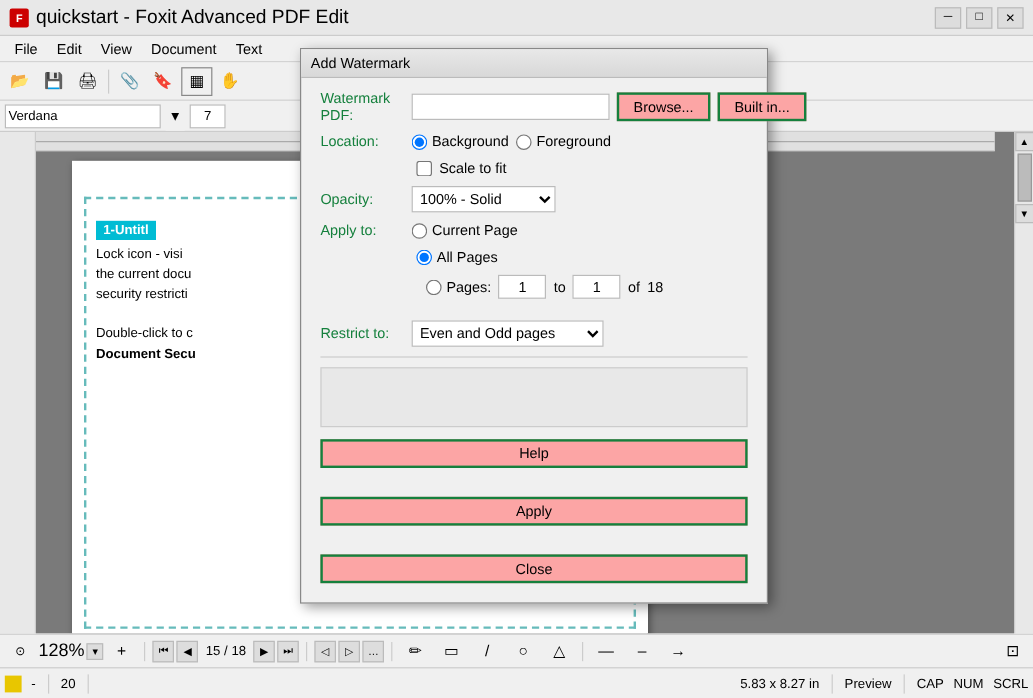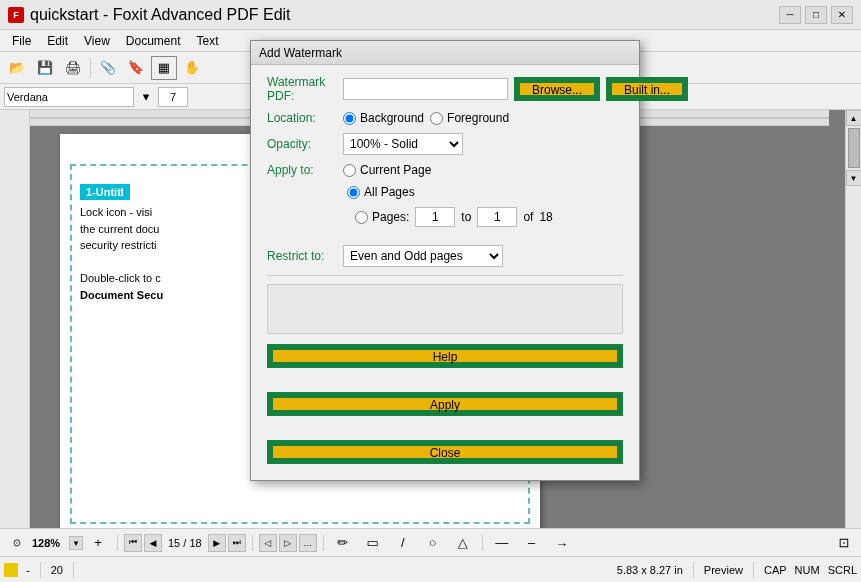--- a/index.html
+++ b/index.html
@@ -266,23 +266,22 @@
       height: 16px;
       background: #ccc;
       margin: 0 2px;
     }
     .zoom-box {
       display: flex;
       align-items: center;
       gap: 2px;
     }
     .zoom-val {
-      font-size: 11px;
+      font-size: 15px;
       min-width: 35px;
-      font-weight: bold;
     }
     .zoom-btn {
       width: 14px;
       height: 14px;
       background: #ddd;
       border: 1px solid #bbb;
       display: flex;
       align-items: center;
       justify-content: center;
       font-size: 9px;
@@ -364,22 +363,22 @@
       flex: 1;
       height: 22px;
       border: 1px solid #bbb;
       padding: 0 4px;
       font-size: 12px;
       background: white;
     }
     .dialog-btn {
       height: 24px;
       padding: 0 12px;
-      background: #eab308;
-      border: 6px solid #15803d;
+      background: #fca5a5;
+      border: 2px solid #15803d;
       font-size: 12px;
       cursor: pointer;
       white-space: nowrap;
     }
     .radio-group {
       display: flex;
       align-items: center;
       gap: 4px;
     }
     .dialog-select {
@@ -586,20 +585,24 @@
           <div class="radio-group">
             <input type="radio" name="location" checked="" style="">
             <label>Background</label>
           </div>
           <div class="radio-group">
             <input type="radio" name="location" style="">
             <label>Foreground</label>
           </div>
         </div>
 
+        <div class="dialog-row" style="padding-left:80px;">
+          <input type="checkbox" style="">
+          <label>Scale to fit</label>
+        </div>
 
         <div class="dialog-row">
           <span class="dialog-label">Opacity:</span>
           <select class="dialog-select">
             <option>100% - Solid</option>
             <option>75%</option>
             <option>50%</option>
             <option>25%</option>
           </select>
         </div>

